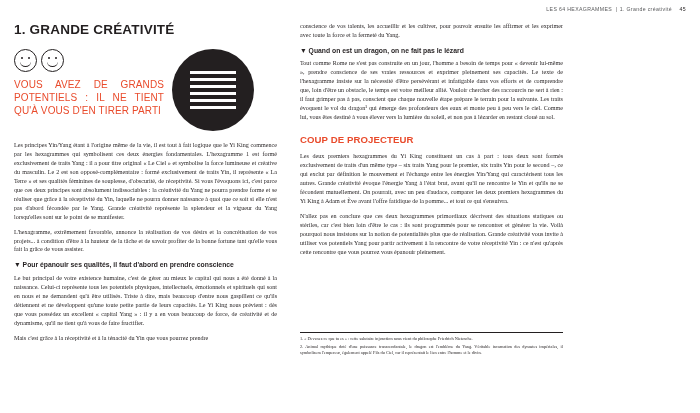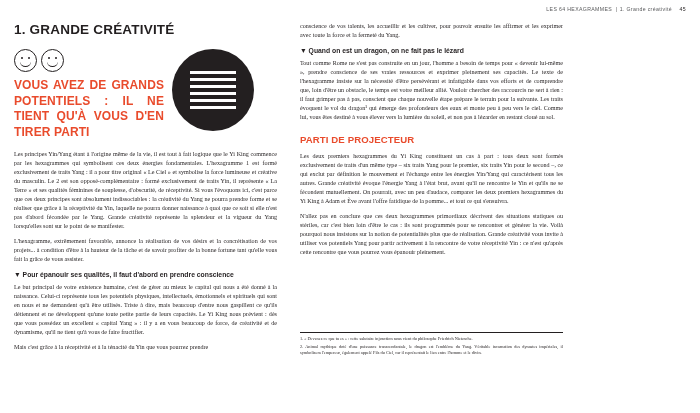--- a/index.html
+++ b/index.html
@@ -75,22 +75,22 @@
   .smiley .eye.r{right:6px;}
   .smiley .mouth{
     position:absolute;
     left:5px;right:5px;
     top:9px;height:7px;
     border-bottom:1.4px solid #231f20;
     border-radius:0 0 9px 9px;
   }
   .hero-head{
     font-family:"Liberation Sans", sans-serif;
-    font-weight:bold;
-    font-size:12px;
+    font-weight:normal;
+    font-size:10px;
     line-height:1.3;
     color:#e94b2c;
     letter-spacing:.1px;
   }
   .hexa-circle{
     width:82px;height:82px;
     border-radius:50%;
     background:#231f20;
     display:flex;
     flex-direction:column;
@@ -194,21 +194,21 @@
   </div>
 
   <div class="col right">
 
     <p>conscience de vos talents, les accueillir et les cultiver, pour pouvoir ensuite les affirmer et les exprimer avec toute la force et la fermeté du Yang.</p>
 
     <div class="sub">▼ Quand on est un dragon, on ne fait pas le lézard</div>
 
     <p>Tout comme Rome ne s'est pas construite en un jour, l'homme a besoin de temps pour « devenir lui-même », prendre conscience de ses vraies ressources et exprimer pleinement ses capacités. Le texte de l'hexagramme insiste sur la nécessité d'être persévérant et infatigable dans vos efforts et de comprendre que, loin d'être un obstacle, le temps est votre meilleur allié. Vouloir chercher des raccourcis ne sert à rien : il faut grimper pas à pas, conscient que chaque nouvelle étape prépare le terrain pour la suivante. Les traits évoquent le vol du dragon¹ qui émerge des profondeurs des eaux et monte peu à peu vers le ciel. Comme lui, vous êtes destiné à vous élever vers la lumière du soleil, et non pas à lézarder en restant cloué au sol.</p>
 
-    <h2 class="section">PARTI DE PROJECTEUR</h2>
+    <h2 class="section">COUP DE PROJECTEUR</h2>
 
     <p>Les deux premiers hexagrammes du Yi King constituent un cas à part : tous deux sont formés exclusivement de traits d'un même type – six traits Yang pour le premier, six traits Yin pour le second –, ce qui exclut par définition le mouvement et l'échange entre les énergies Yin/Yang qui caractérisent tous les autres. Grande créativité évoque l'énergie Yang à l'état brut, avant qu'il ne rencontre le Yin et qu'ils ne se fécondent mutuellement. On pourrait, avec un peu d'audace, comparer les deux premiers hexagrammes du Yi King à Adam et Ève avant l'offre fatidique de la pomme... et tout ce qui s'ensuivra.</p>
     <p>N'allez pas en conclure que ces deux hexagrammes primordiaux décrivent des situations statiques ou stériles, car c'est bien loin d'être le cas : ils sont programmés pour se rencontrer et générer la vie. Voilà pourquoi nous insistons sur la notion de potentialités plus que de réalisation. Grande créativité vous invite à utiliser vos potentiels Yang pour partir activement à la rencontre de votre réceptivité Yin : ce n'est qu'après cette rencontre que vous pourrez vous épanouir pleinement.</p>
   </div>
 
   <div class="footnotes">
     <p class="fn">1. « Devenez ce que tu es » : cette salutaire injonction nous vient du philosophe Friedrich Nietzsche.</p>
     <p class="fn">2. Animal mythique doté d'une puissance transcendantale, le dragon est l'emblème du Yang. Véritable incarnation des dynastes impériales, il symbolisera l'empereur, également appelé Fils du Ciel, car il représentait le lien entre l'homme et le divin.</p>
   </div>
 

